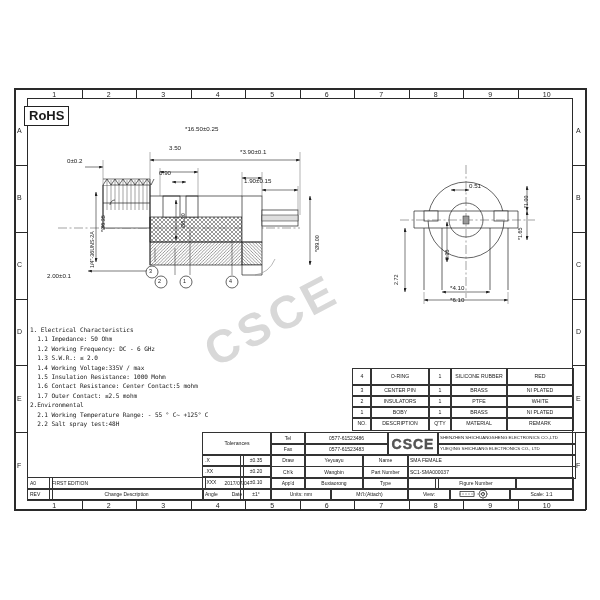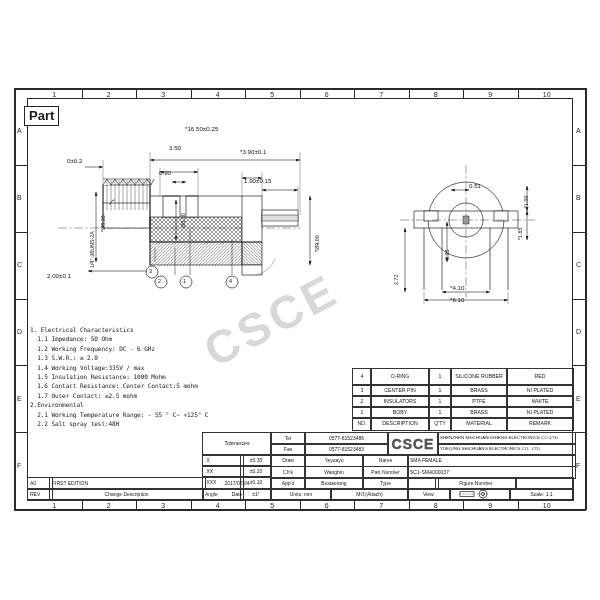--- a/index.html
+++ b/index.html
@@ -102,21 +102,21 @@
       <div class="txt zoneN" style="left:17px;top:261.0833333333333px;">C</div>
       <div class="txt zoneN" style="left:576px;top:261.0833333333333px;">C</div>
       <div class="txt zoneN" style="left:17px;top:327.9166666666667px;">D</div>
       <div class="txt zoneN" style="left:576px;top:327.9166666666667px;">D</div>
       <div class="txt zoneN" style="left:17px;top:394.75px;">E</div>
       <div class="txt zoneN" style="left:576px;top:394.75px;">E</div>
       <div class="txt zoneN" style="left:17px;top:461.5833333333333px;">F</div>
       <div class="txt zoneN" style="left:576px;top:461.5833333333333px;">F</div>
     </div>
 
-  <div class="rohs" style="left:24px;top:106px;">Part</div>
+  <div class="rohs" style="left:24px;top:106px;">RoHS</div>
 
   <svg class="abs" style="left:0;top:0;width:600px;height:600px;">
     <defs>
       <pattern id="xh" width="4" height="4" patternUnits="userSpaceOnUse">
         <path d="M0,0 L4,4 M4,0 L0,4" stroke="#333" stroke-width="0.5"></path>
       </pattern>
       <pattern id="h45" width="3.2" height="3.2" patternUnits="userSpaceOnUse">
         <path d="M0,3.2 L3.2,0" stroke="#333" stroke-width="0.5"></path>
       </pattern>
       <pattern id="h45b" width="3.2" height="3.2" patternUnits="userSpaceOnUse">

